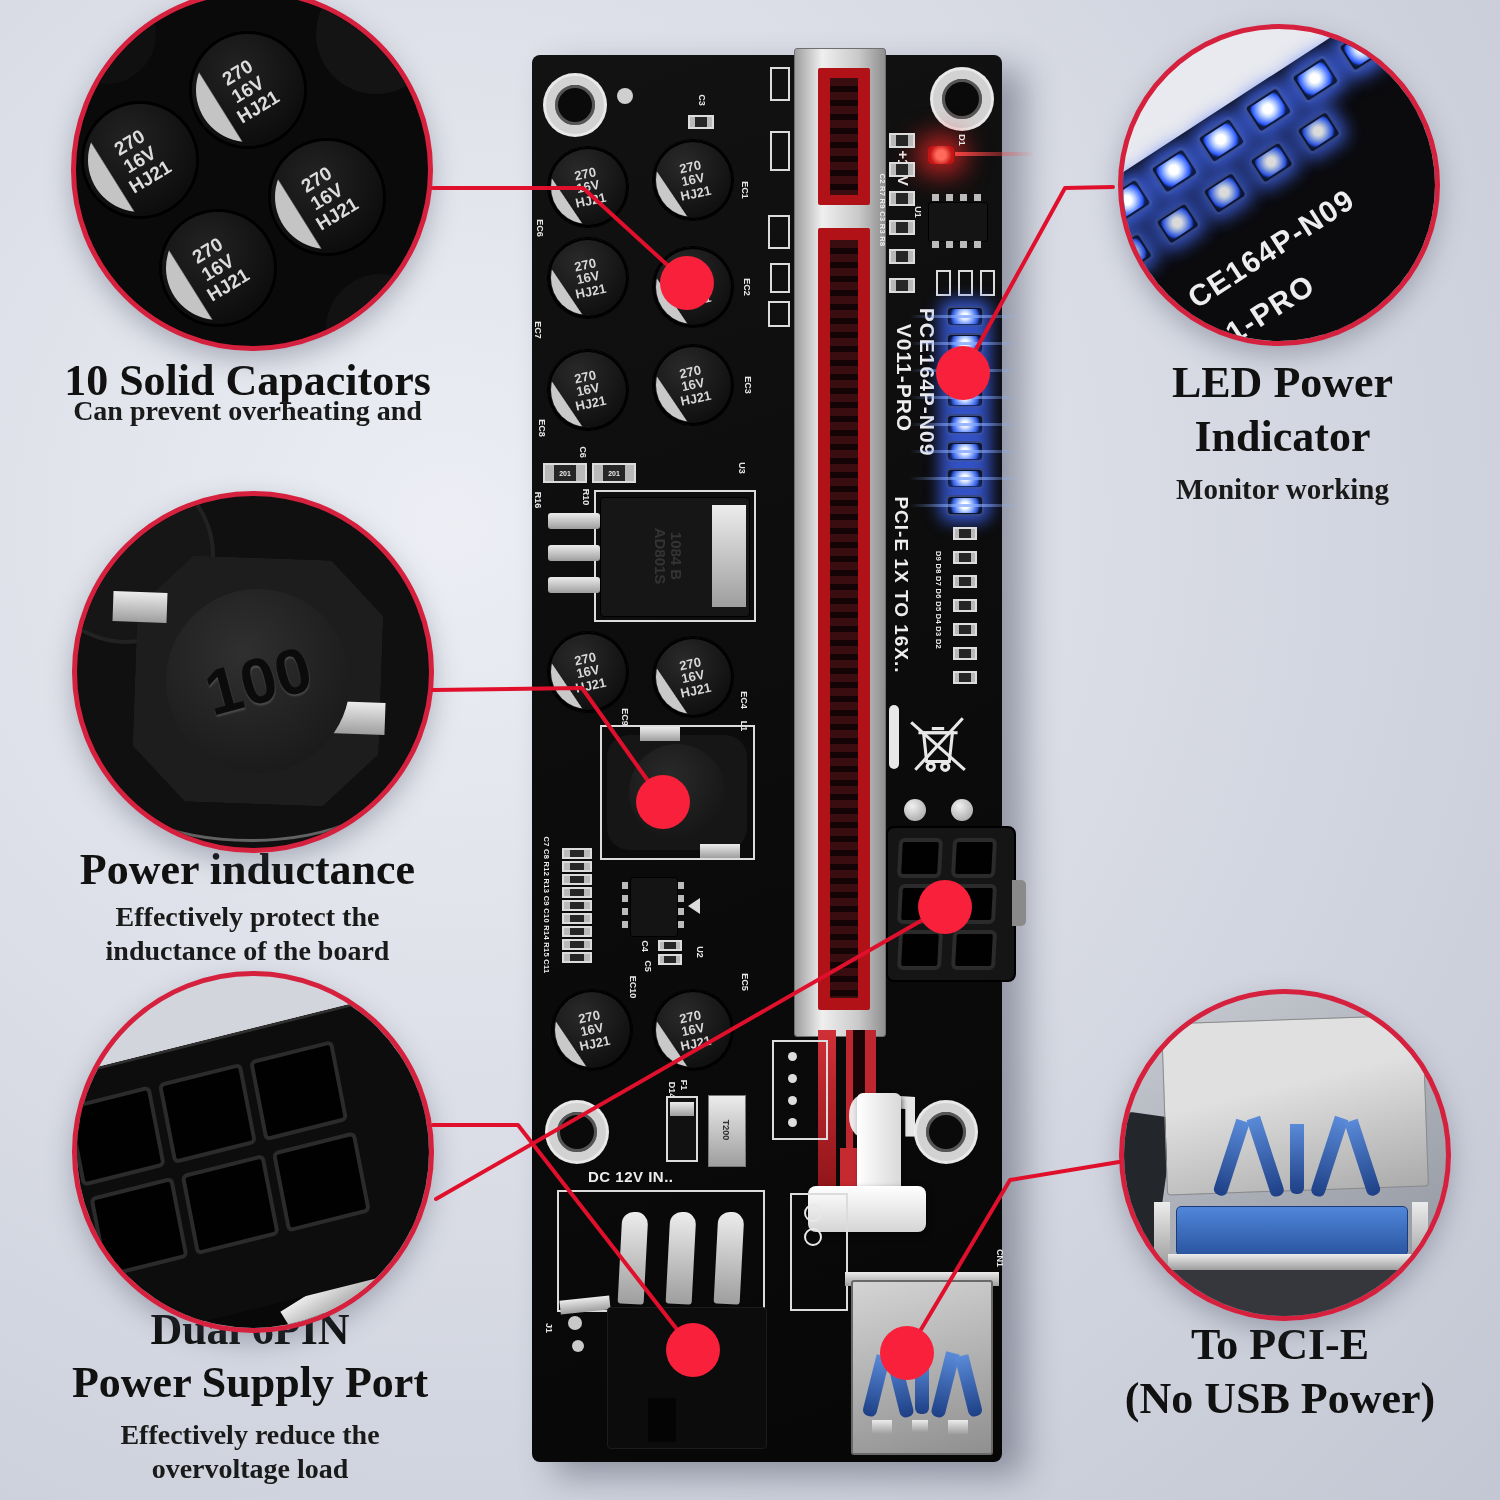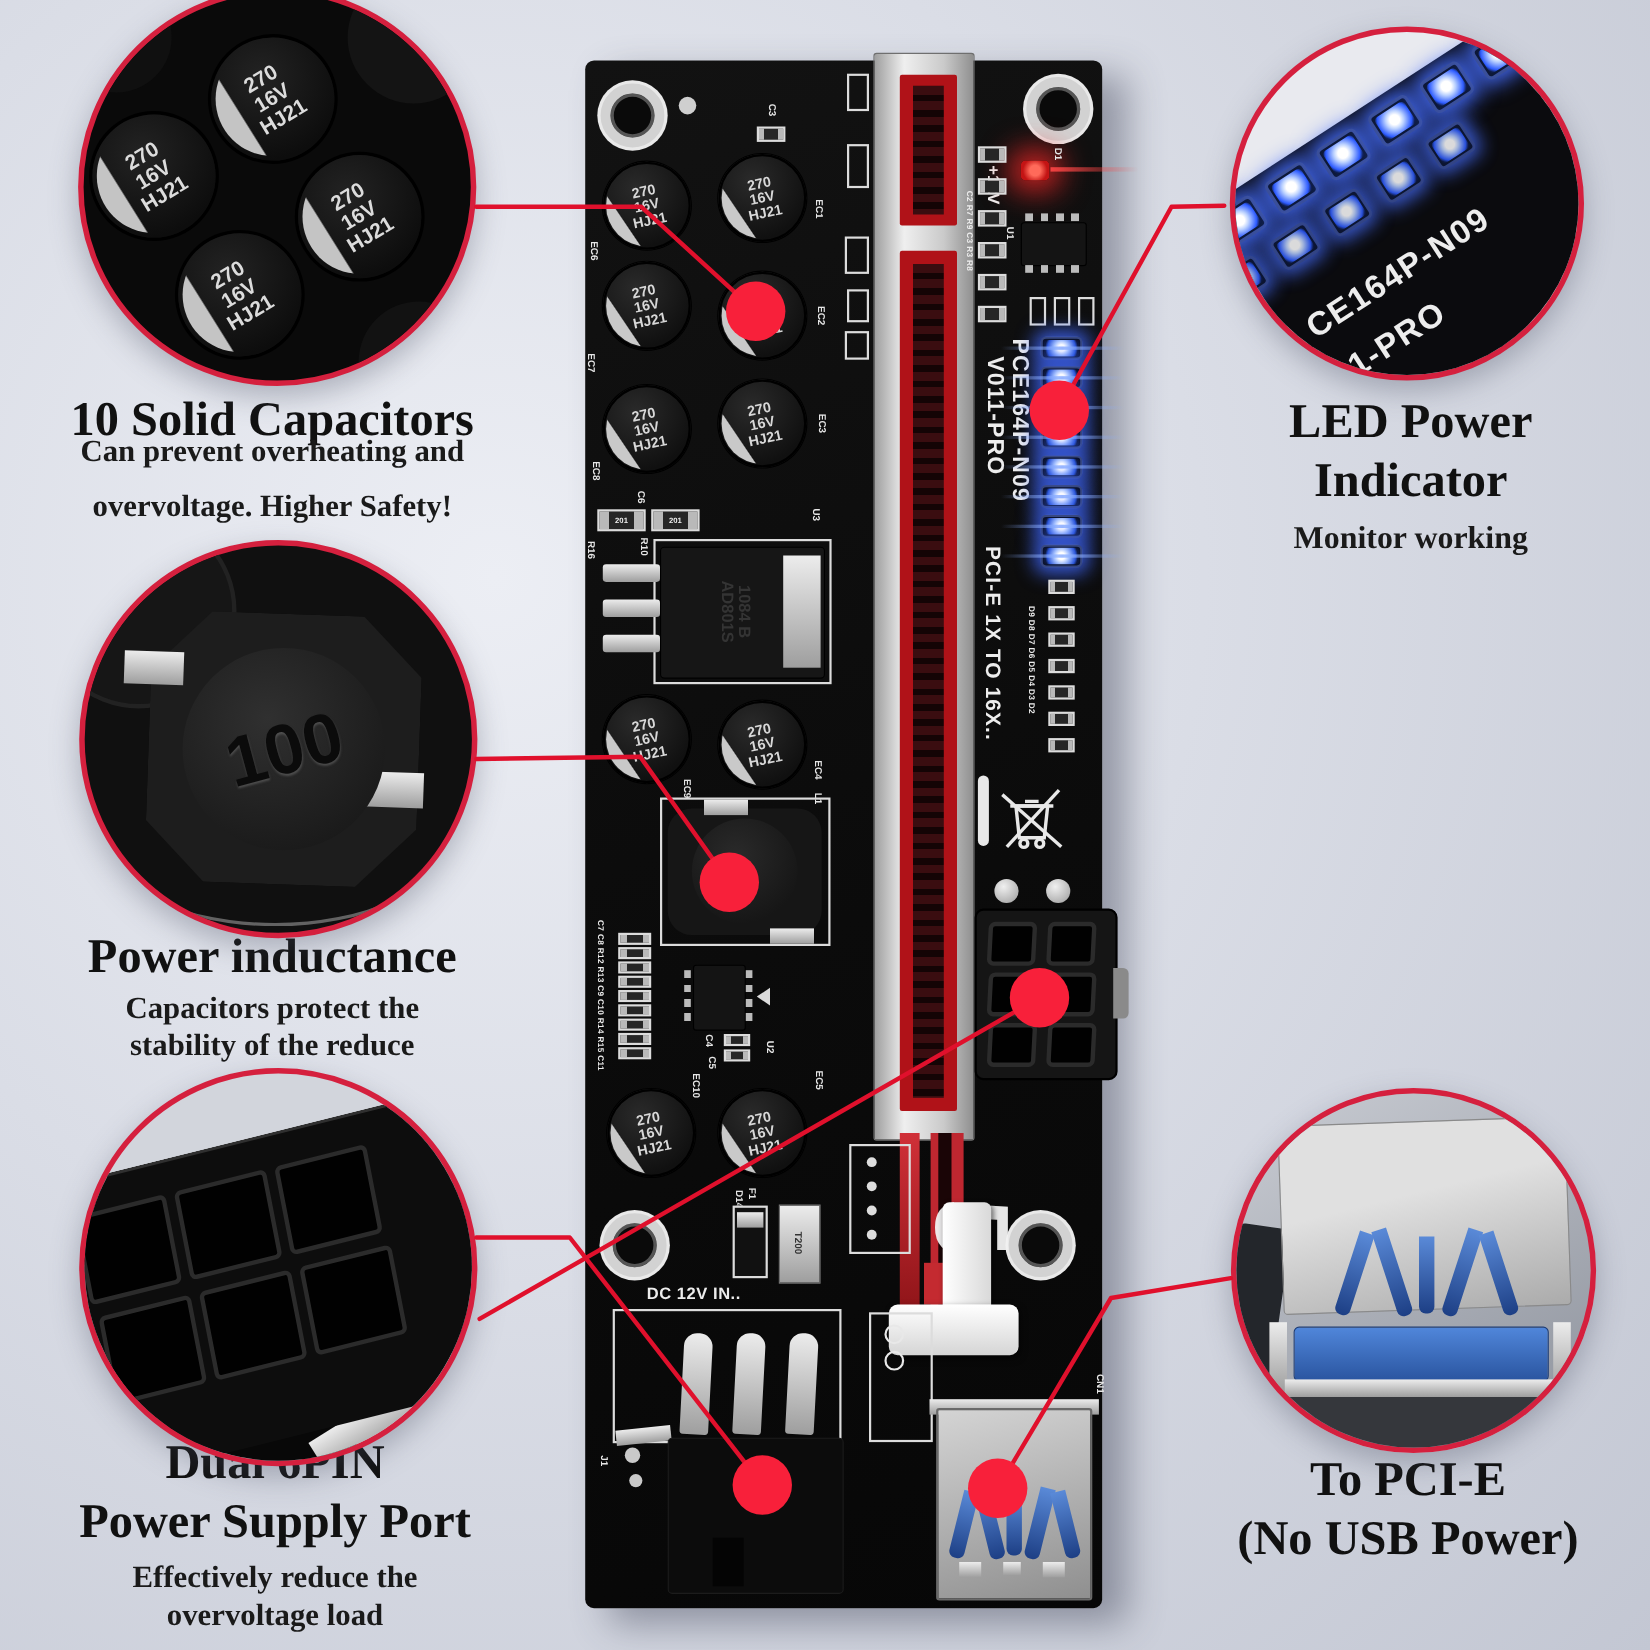--- a/index.html
+++ b/index.html
@@ -449,25 +449,24 @@
     <div class="a prong" style="left:232px;top:125px;height:78px;transform:rotate(-18deg)"></div>
     <div class="a silver" style="left:30px;top:208px;width:16px;height:64px"></div>
     <div class="a silver" style="left:288px;top:208px;width:16px;height:64px"></div>
     <div class="a" style="left:52px;top:212px;width:230px;height:48px;background:linear-gradient(180deg,#5086da,#2a55a0);border:1px solid #1c3c77;border-radius:5px"></div>
     <div class="a silver" style="left:44px;top:260px;width:246px;height:16px"></div>
     <div class="a" style="left:22px;top:276px;width:292px;height:60px;background:#35373c"></div>
   </div>
 
   <div class="a ct" style="left:15px;top:356px;width:465px">10 Solid Capacitors</div>
   <div class="a cd" style="left:15px;top:394px;width:465px">Can prevent overheating and</div>
-  <div class="a cd" style="left:15px;top:444px;width:465px">overvoltage. Higher Safety!</div>
 
   <div class="a ct" style="left:15px;top:845px;width:465px">Power inductance</div>
-  <div class="a cd" style="left:15px;top:900px;width:465px">Capacitors protect the</div>
-  <div class="a cd" style="left:15px;top:934px;width:465px">stability of the reduce</div>
+  <div class="a cd" style="left:15px;top:900px;width:465px">Effectively protect the</div>
+  <div class="a cd" style="left:15px;top:934px;width:465px">inductance of the board</div>
 
   <div class="a ct" style="left:15px;top:1305px;width:470px">Dual 6PIN</div>
   <div class="a ct" style="left:15px;top:1358px;width:470px">Power Supply Port</div>
   <div class="a cd" style="left:15px;top:1418px;width:470px">Effectively reduce the</div>
   <div class="a cd" style="left:15px;top:1452px;width:470px">overvoltage load</div>
 
   <div class="a ct" style="left:1085px;top:358px;width:395px">LED Power</div>
   <div class="a ct" style="left:1085px;top:412px;width:395px">Indicator</div>
   <div class="a cd" style="left:1085px;top:472px;width:395px;font-size:29px">Monitor working</div>
 

